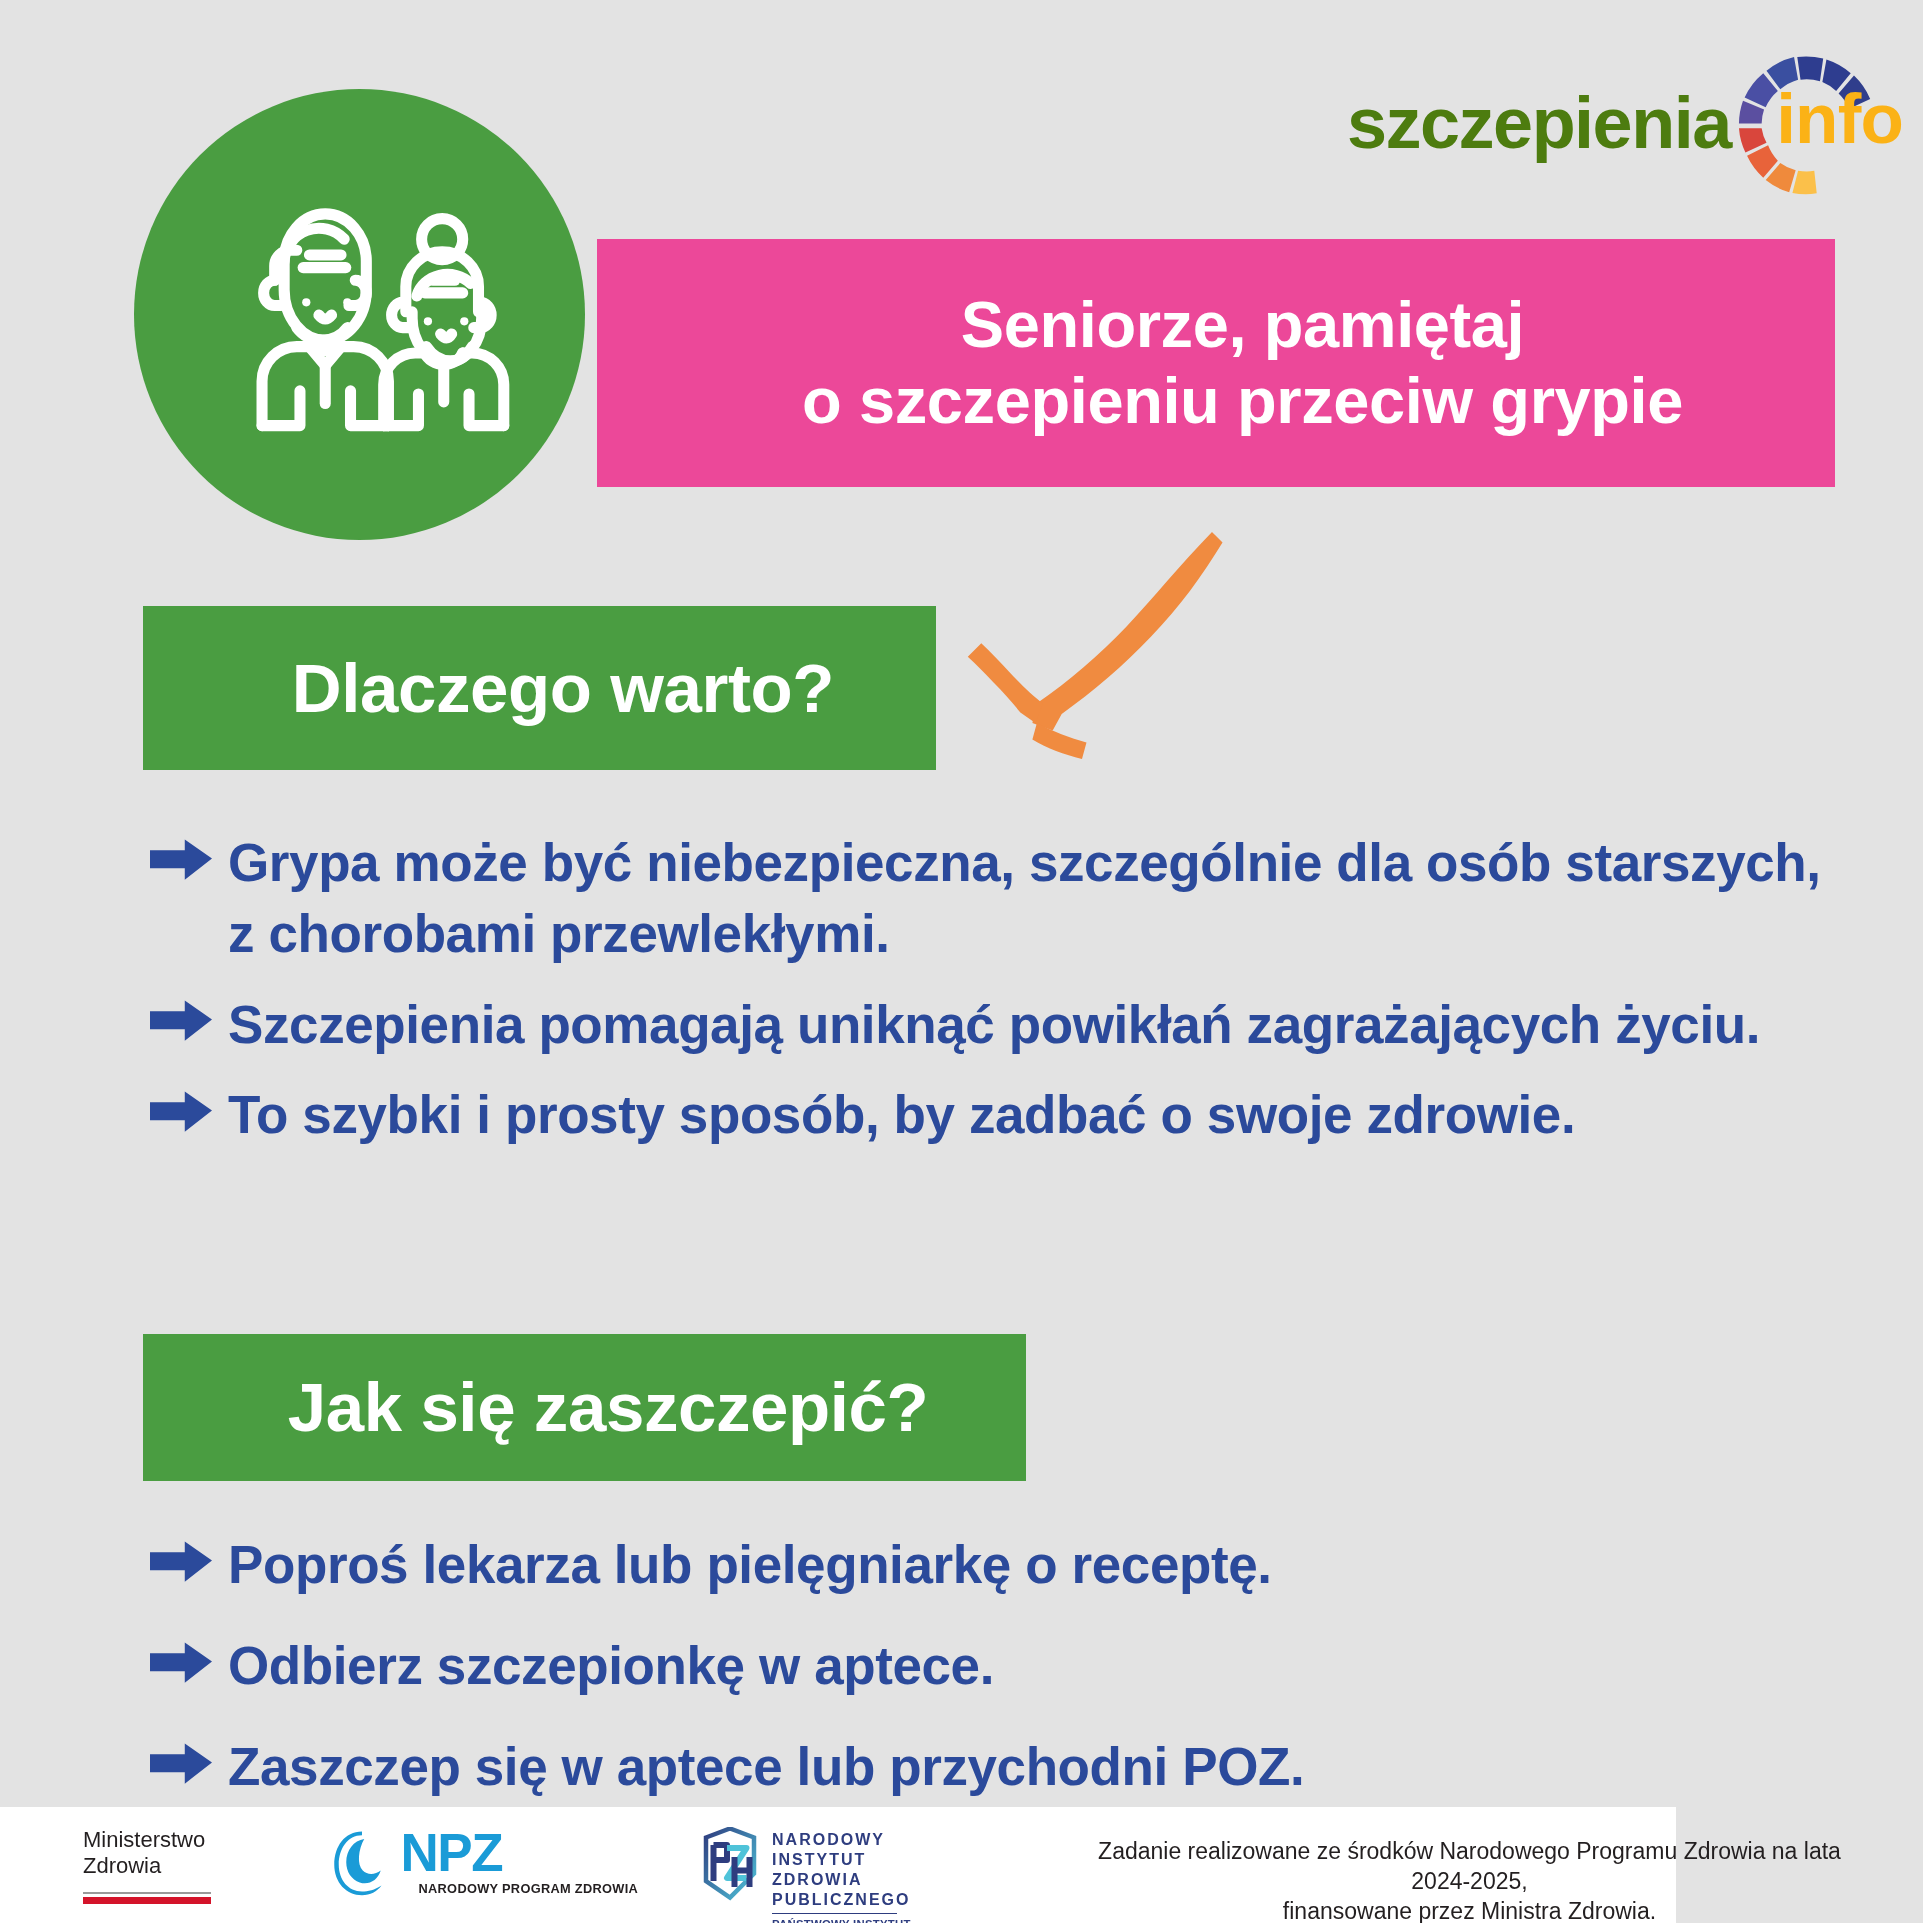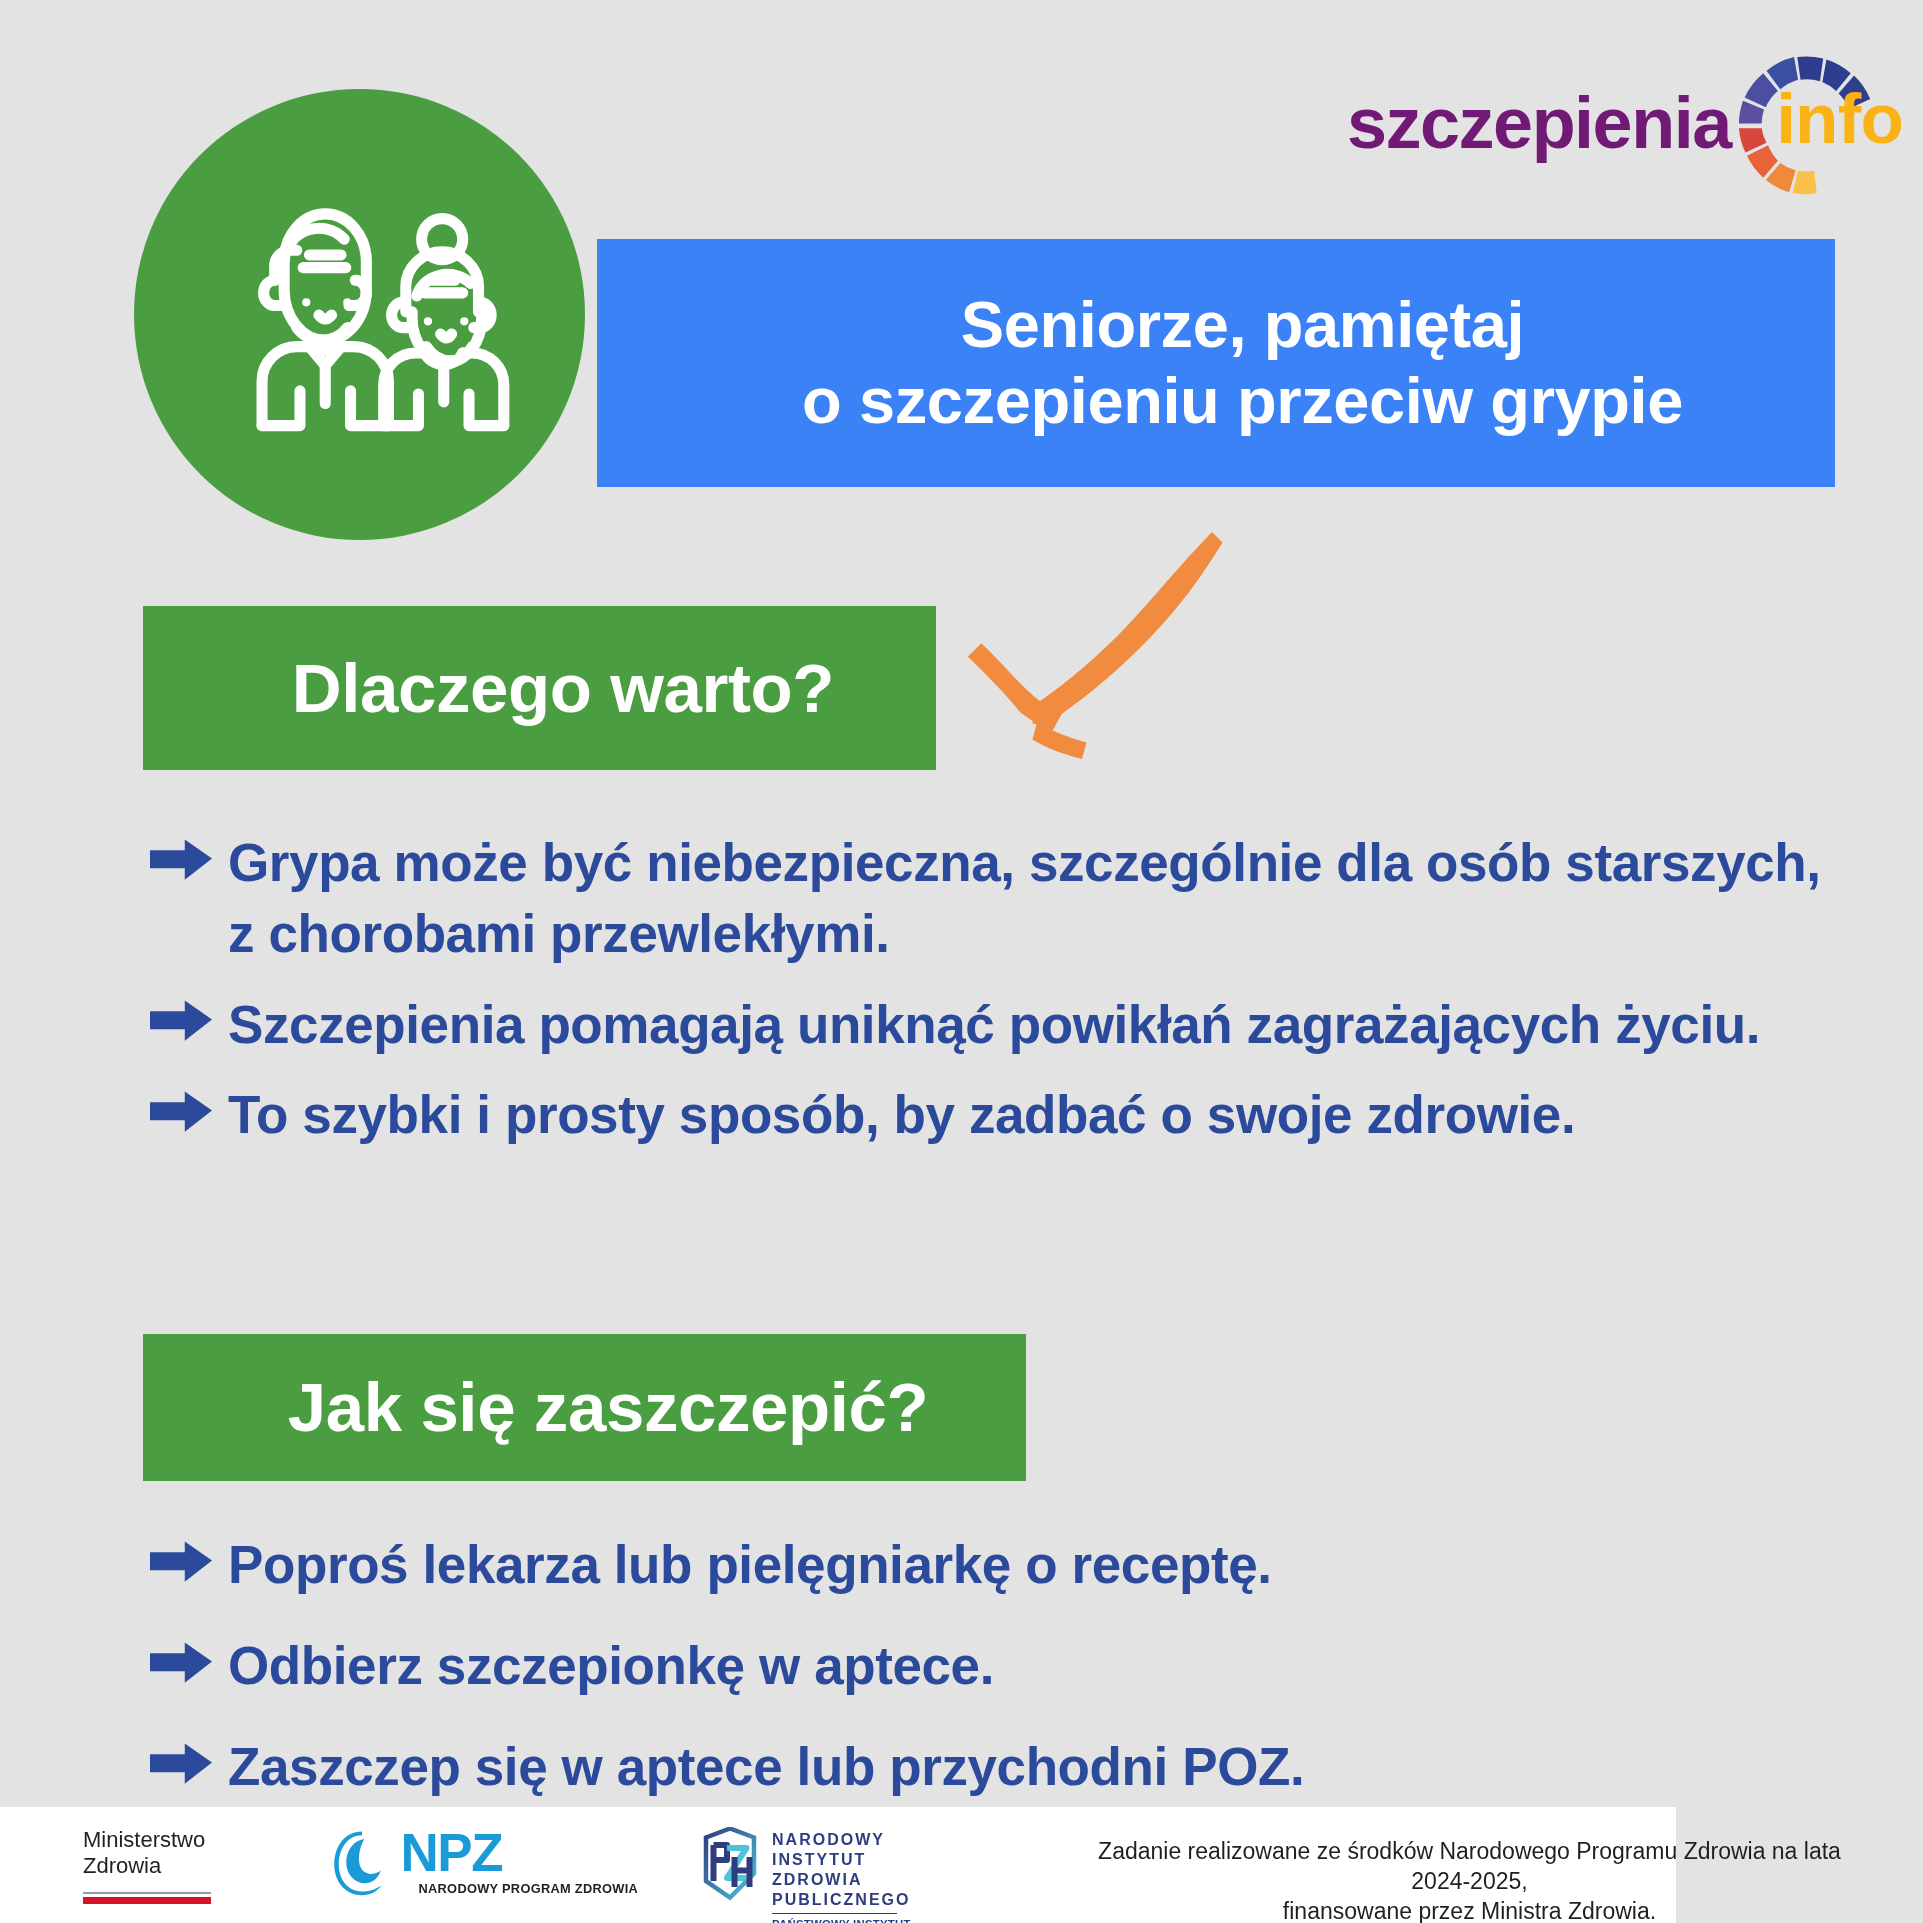--- a/index.html
+++ b/index.html
@@ -20,21 +20,21 @@
   
   .brand{
     position:absolute;
     top:59px;left:1347px;
     width:526px;height:128px;
     display:flex;align-items:center;
   }
   .brand-word{
     font-size:72px;
     font-weight:bold;
-    color:#701a75;
+    color:#4d7c0f;
     letter-spacing:-1.5px;
     line-height:1;
     font-family:"Liberation Sans", sans-serif;
   }
   .brand-mark{
     position:relative;
     width:162px;height:162px;
     margin-left:-4.5px;margin-top:4.5px;
   }
   .brand-mark svg{position:absolute;top:0;left:0;}
@@ -46,21 +46,21 @@
     color:#fbb216;
     line-height:1;
     letter-spacing:-0.8px;
   }
 
   
   .header-bar{
     position:absolute;
     left:597px;top:239px;
     width:1238px;height:248px;
-    background:#3b82f6;
+    background:#ec4899;
     display:flex;align-items:center;justify-content:center;
   }
   .header-title{
     color:#ffffff;
     font-size:65px;
     font-weight:bold;
     line-height:1.17;
     text-align:center;
     letter-spacing:-0.4px;
     padding-left:68px;

